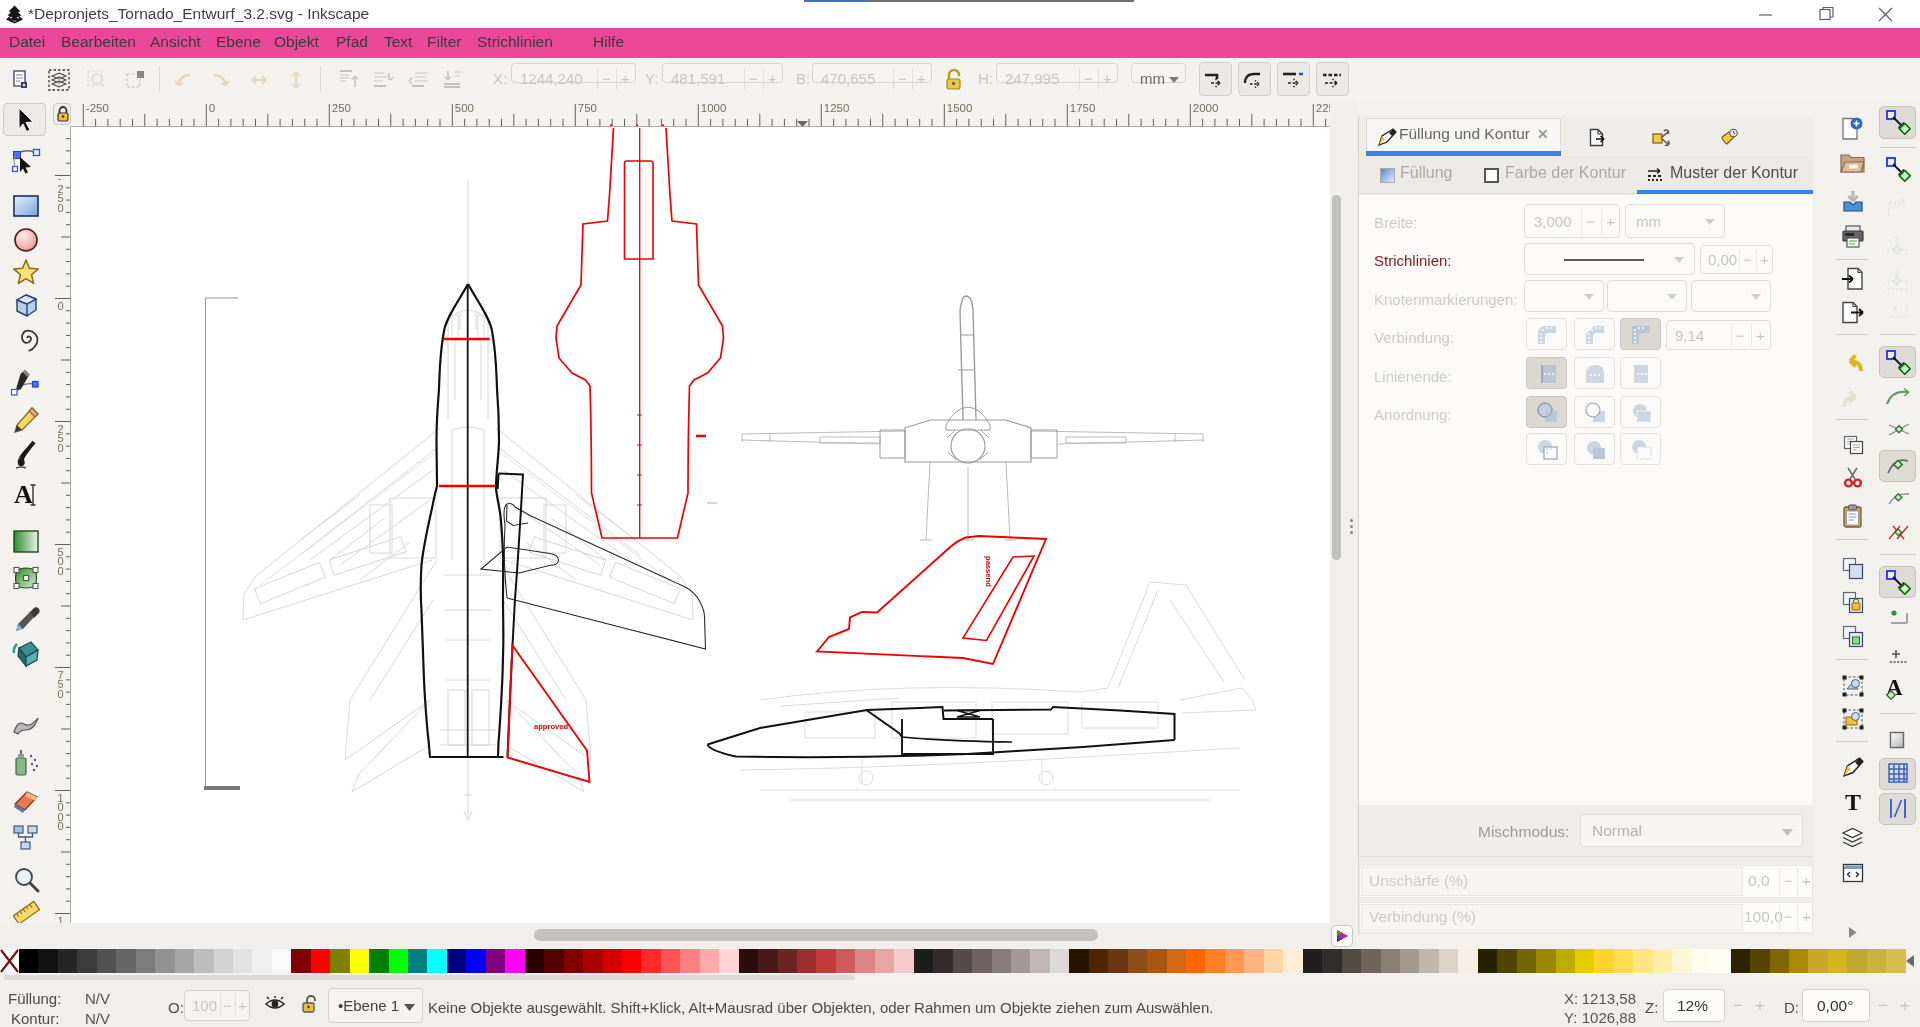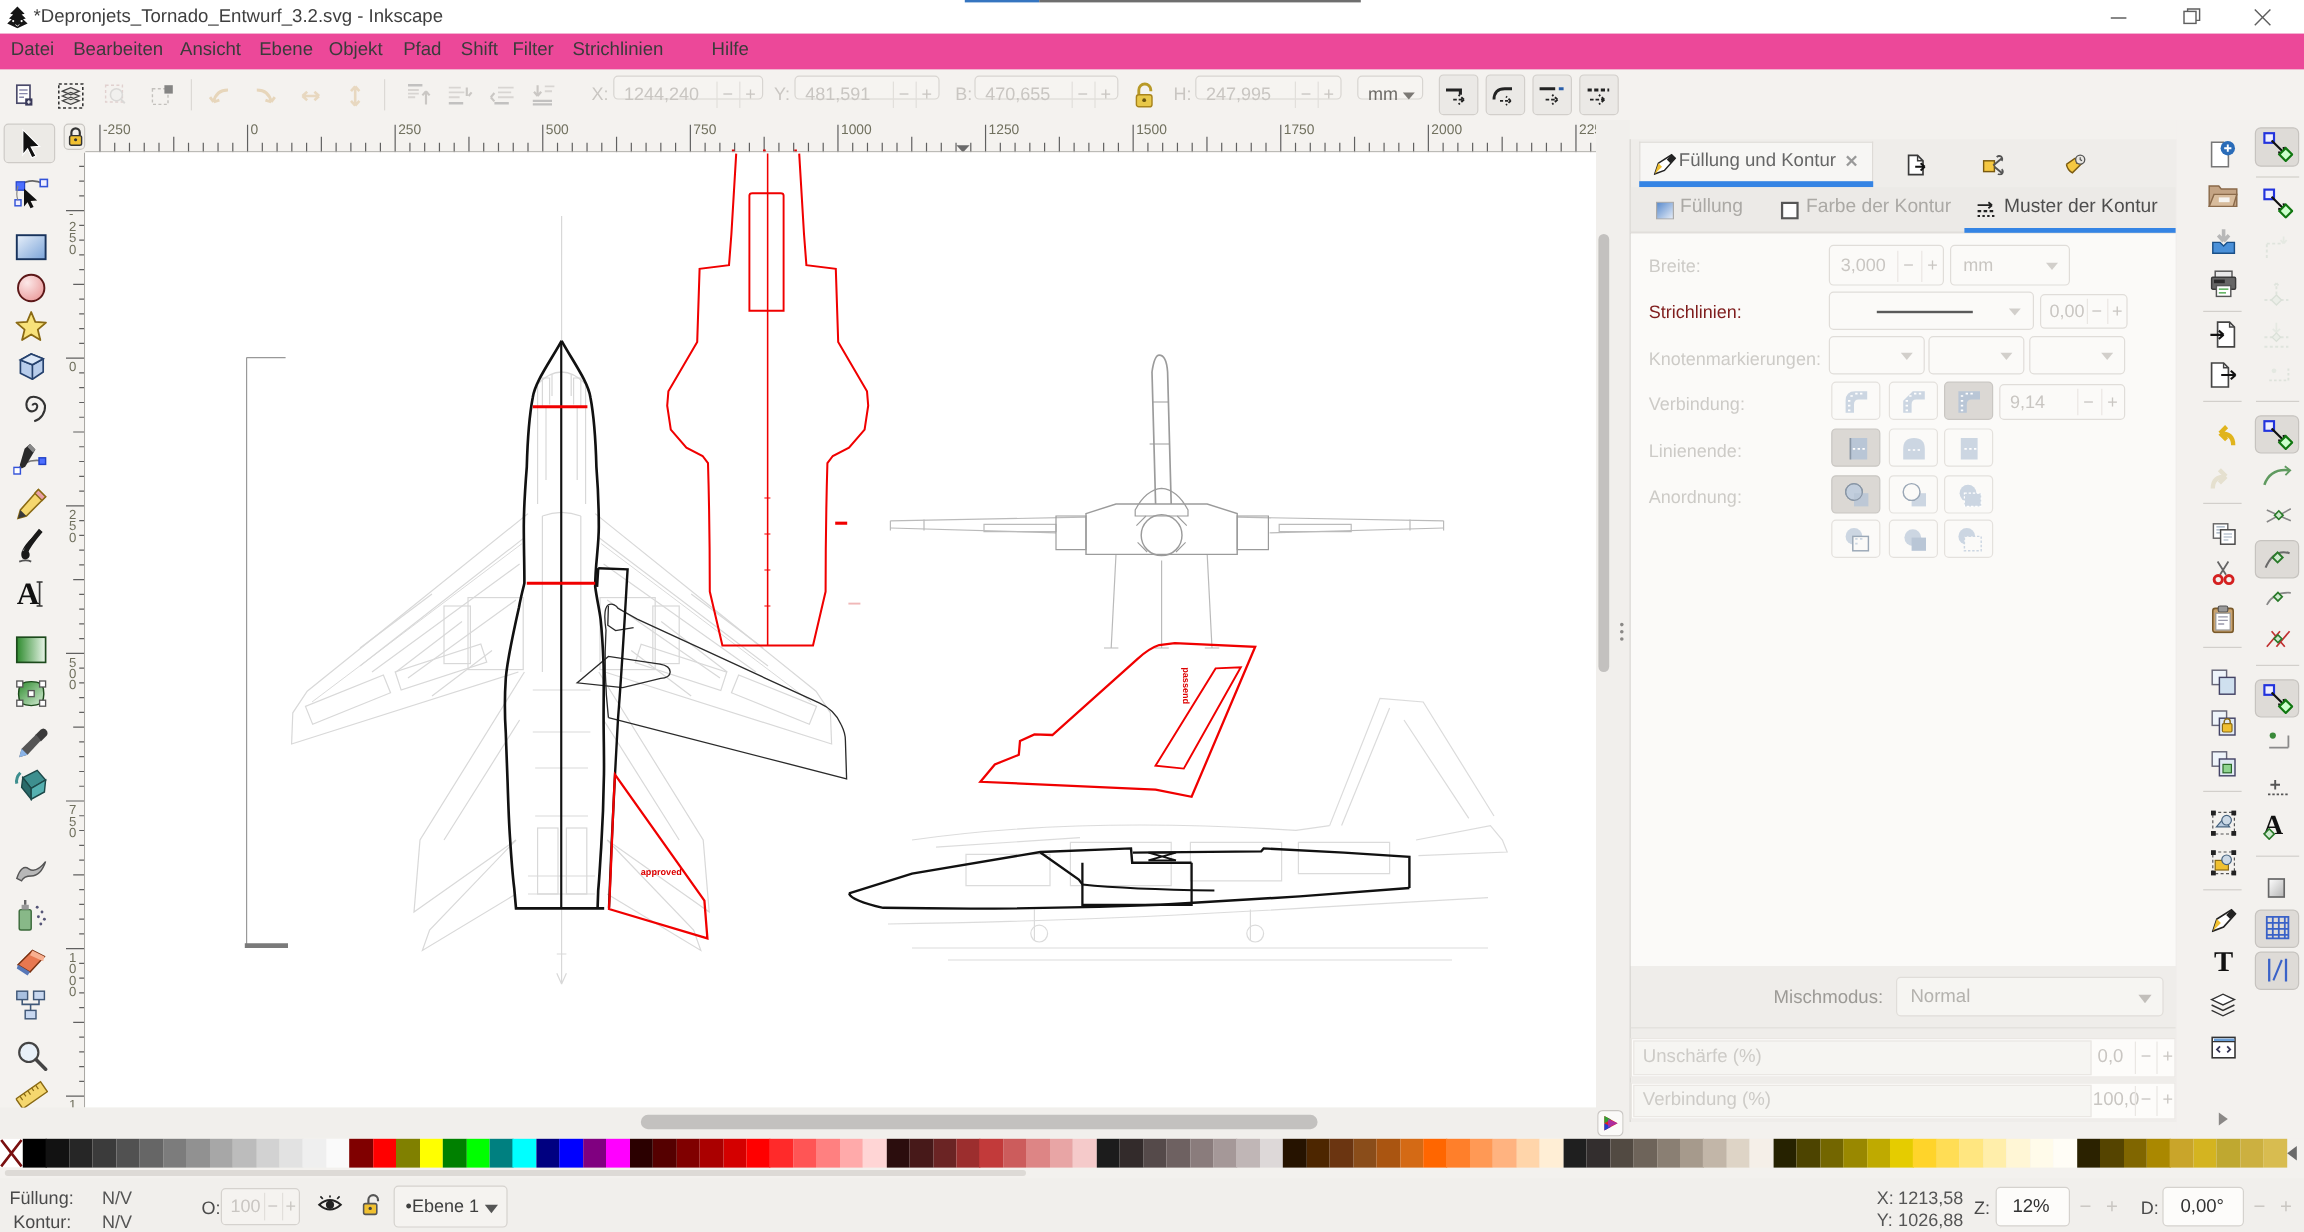--- a/index.html
+++ b/index.html
@@ -56,21 +56,21 @@
   </g>
  </svg>
 </div>
 <div id="menubar">
  <div class="mi" style="left:9px">Datei</div>
  <div class="mi" style="left:61px">Bearbeiten</div>
  <div class="mi" style="left:150px">Ansicht</div>
  <div class="mi" style="left:216px">Ebene</div>
  <div class="mi" style="left:274px">Objekt</div>
  <div class="mi" style="left:336px">Pfad</div>
- <div class="mi" style="left:384px">Shift</div>
+ <div class="mi" style="left:384px">Text</div>
  <div class="mi" style="left:427px">Filter</div>
  <div class="mi" style="left:477px">Strichlinien</div>
  <div class="mi" style="left:593px">Hilfe</div>
 </div>
 <div id="toolbar">
  <svg class="abs" style="left:13px;top:12px" width="16" height="20" viewBox="0 0 16 20">
       <rect x="1" y="1" width="11" height="15" fill="#fdfdfd" stroke="#4a4a6a" stroke-width="1.4"></rect>
       <path d="M3 5h7M3 8h7M3 11h4" stroke="#8888aa" stroke-width="1.2"></path>
       <rect x="8" y="12" width="6" height="6" fill="#3a3a5a"></rect>
       <path d="M9.5 15h3M11 13.5v3" stroke="#fff" stroke-width="1"></path>
@@ -1046,20 +1046,21 @@
       <path d="M6 9 V6 a4 4 0 0 1 8 0 v1" fill="none" stroke="#555" stroke-width="1.8"></path>
       <rect x="2" y="9" width="11" height="9" rx="1.5" fill="#f0c030" stroke="#555" stroke-width="1.3"></rect>
       <circle cx="7.5" cy="13" r="1.4" fill="#444"></circle>
     </svg>
  <div class="abs" style="left:328px;top:6px;width:95px;height:35px;background:#f5f3f0;border:1px solid #d5d2ce;border-radius:4px">
   <span class="abs" style="left:9px;top:8px;font-size:15px;color:#3f3f3f">•Ebene 1</span>
   <svg class="abs" style="left:74px;top:14px" width="13" height="9">
         <path d="M1 1 L6.5 8 L12 1 Z" fill="#555"></path>
       </svg>
     </div>
+ <div class="st" style="left:428px;top:17px">Keine Objekte ausgewählt. Shift+Klick, Alt+Mausrad über Objekten, oder Rahmen um Objekte ziehen zum Auswählen.</div>
  <div class="st" style="left:1564px;top:8px;color:#555">X:</div>
     <div class="st" style="left:1581px;top:8px;width:55px;text-align:right;color:#555">1213,58</div>
  <div class="st" style="left:1564px;top:27px;color:#555">Y:</div>
     <div class="st" style="left:1581px;top:27px;width:55px;text-align:right;color:#555">1026,88</div>
  <div class="st" style="left:1645px;top:17px">Z:</div>
  <div class="abs" style="left:1663px;top:7px;width:62px;height:33px;background:#fdfcfa;border:1px solid #d5d2ce;border-radius:4px">
       <span class="abs" style="left:13px;top:7px;font-size:15.5px;color:#333">12%</span>
     </div>
  <span class="abs dim" style="left:1733px;top:14px;font-size:17px">−</span>
     <span class="abs dim" style="left:1755px;top:14px;font-size:17px">+</span>

